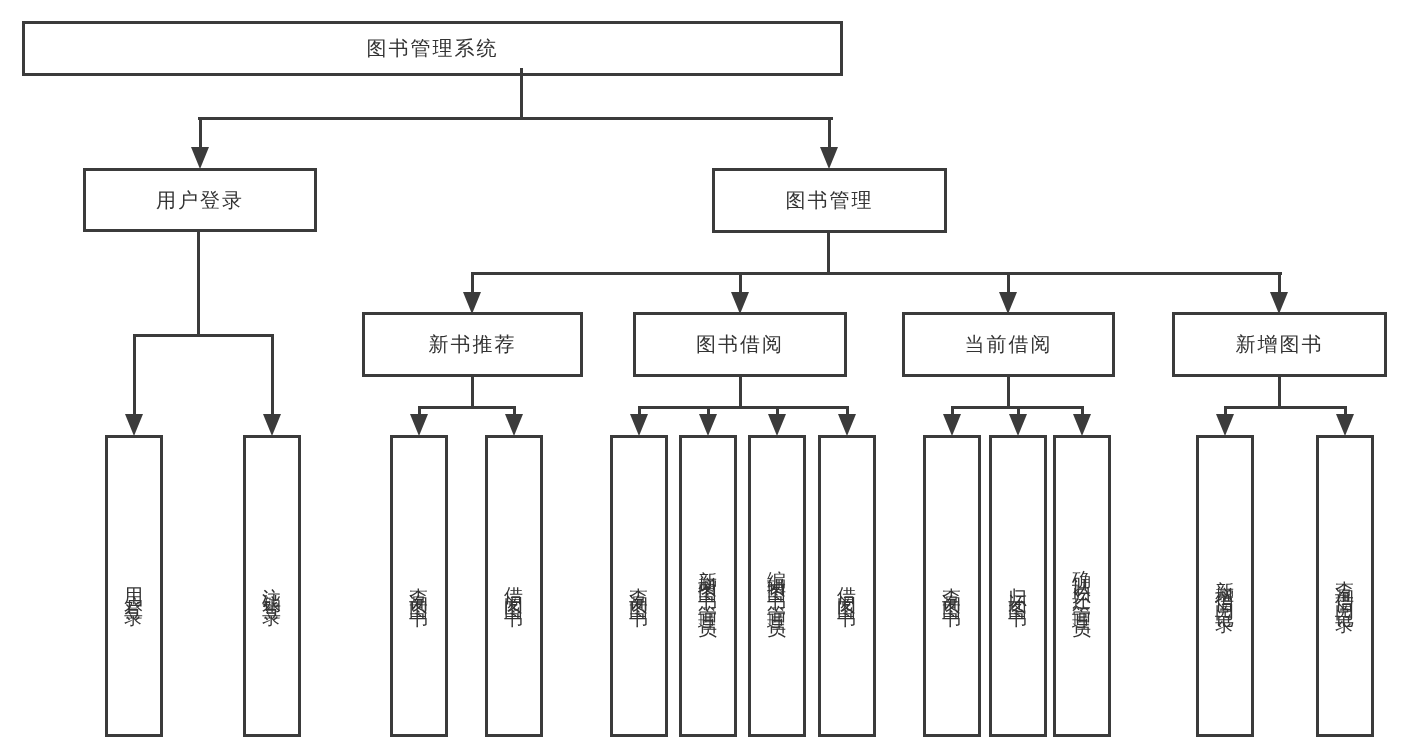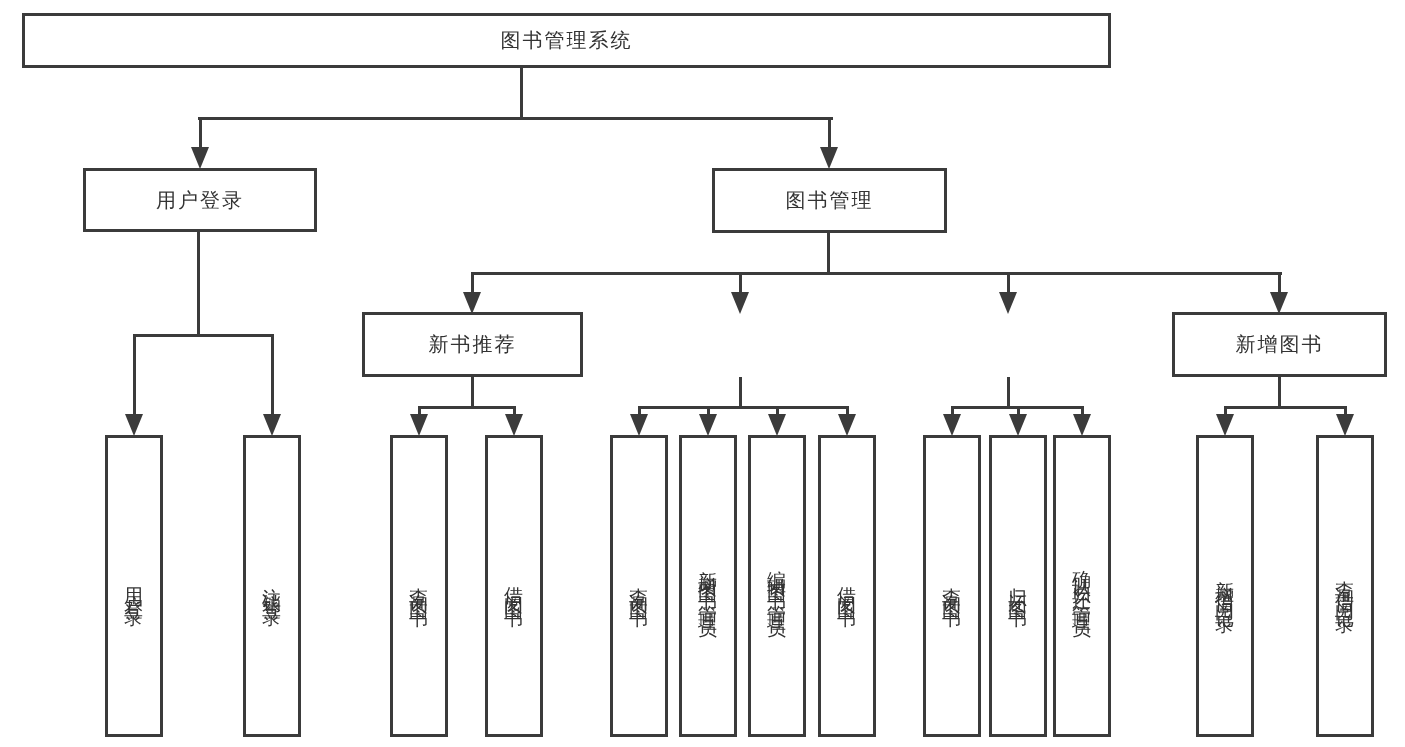--- a/index.html
+++ b/index.html
@@ -46,33 +46,39 @@
     letter-spacing:1px;
     color:var(--wm,#c9c7cb);
     white-space:nowrap;
   }
 </style>
 </head>
 <body>
 
 <div class="stage" style="--line: #3b3b3b; --text: #333333; --bg: #ffffff; --wm: #c9c7cb;">
 
-  <div class="box h" style="left:22px;top:13px;width:1089px;height:55px">
+  <div class="box h" style="left:22px;top:21px;width:821px;height:55px">
     <span>图书管理系统</span>
   </div>
 
   <div class="box h" style="left:83px;top:168px;width:234px;height:64px">
     <span>用户登录</span>
   </div>
   <div class="box h" style="left:712px;top:168px;width:235px;height:65px">
     <span>图书管理</span>
   </div>
 
   <div class="box h" style="left:362px;top:312px;width:221px;height:65px">
     <span>新书推荐</span>
+  </div>
+  <div class="box h" style="left:633px;top:312px;width:214px;height:65px">
+    <span>图书借阅</span>
+  </div>
+  <div class="box h" style="left:902px;top:312px;width:213px;height:65px">
+    <span>当前借阅</span>
   </div>
   <div class="box h" style="left:1172px;top:312px;width:215px;height:65px">
     <span>新增图书</span>
   </div>
 
   <div class="box v" style="left:105px;top:435px;width:58px;height:302px">
     <span>用户登录</span>
   </div>
   <div class="box v" style="left:243px;top:435px;width:58px;height:302px">
     <span>注销登录</span>

